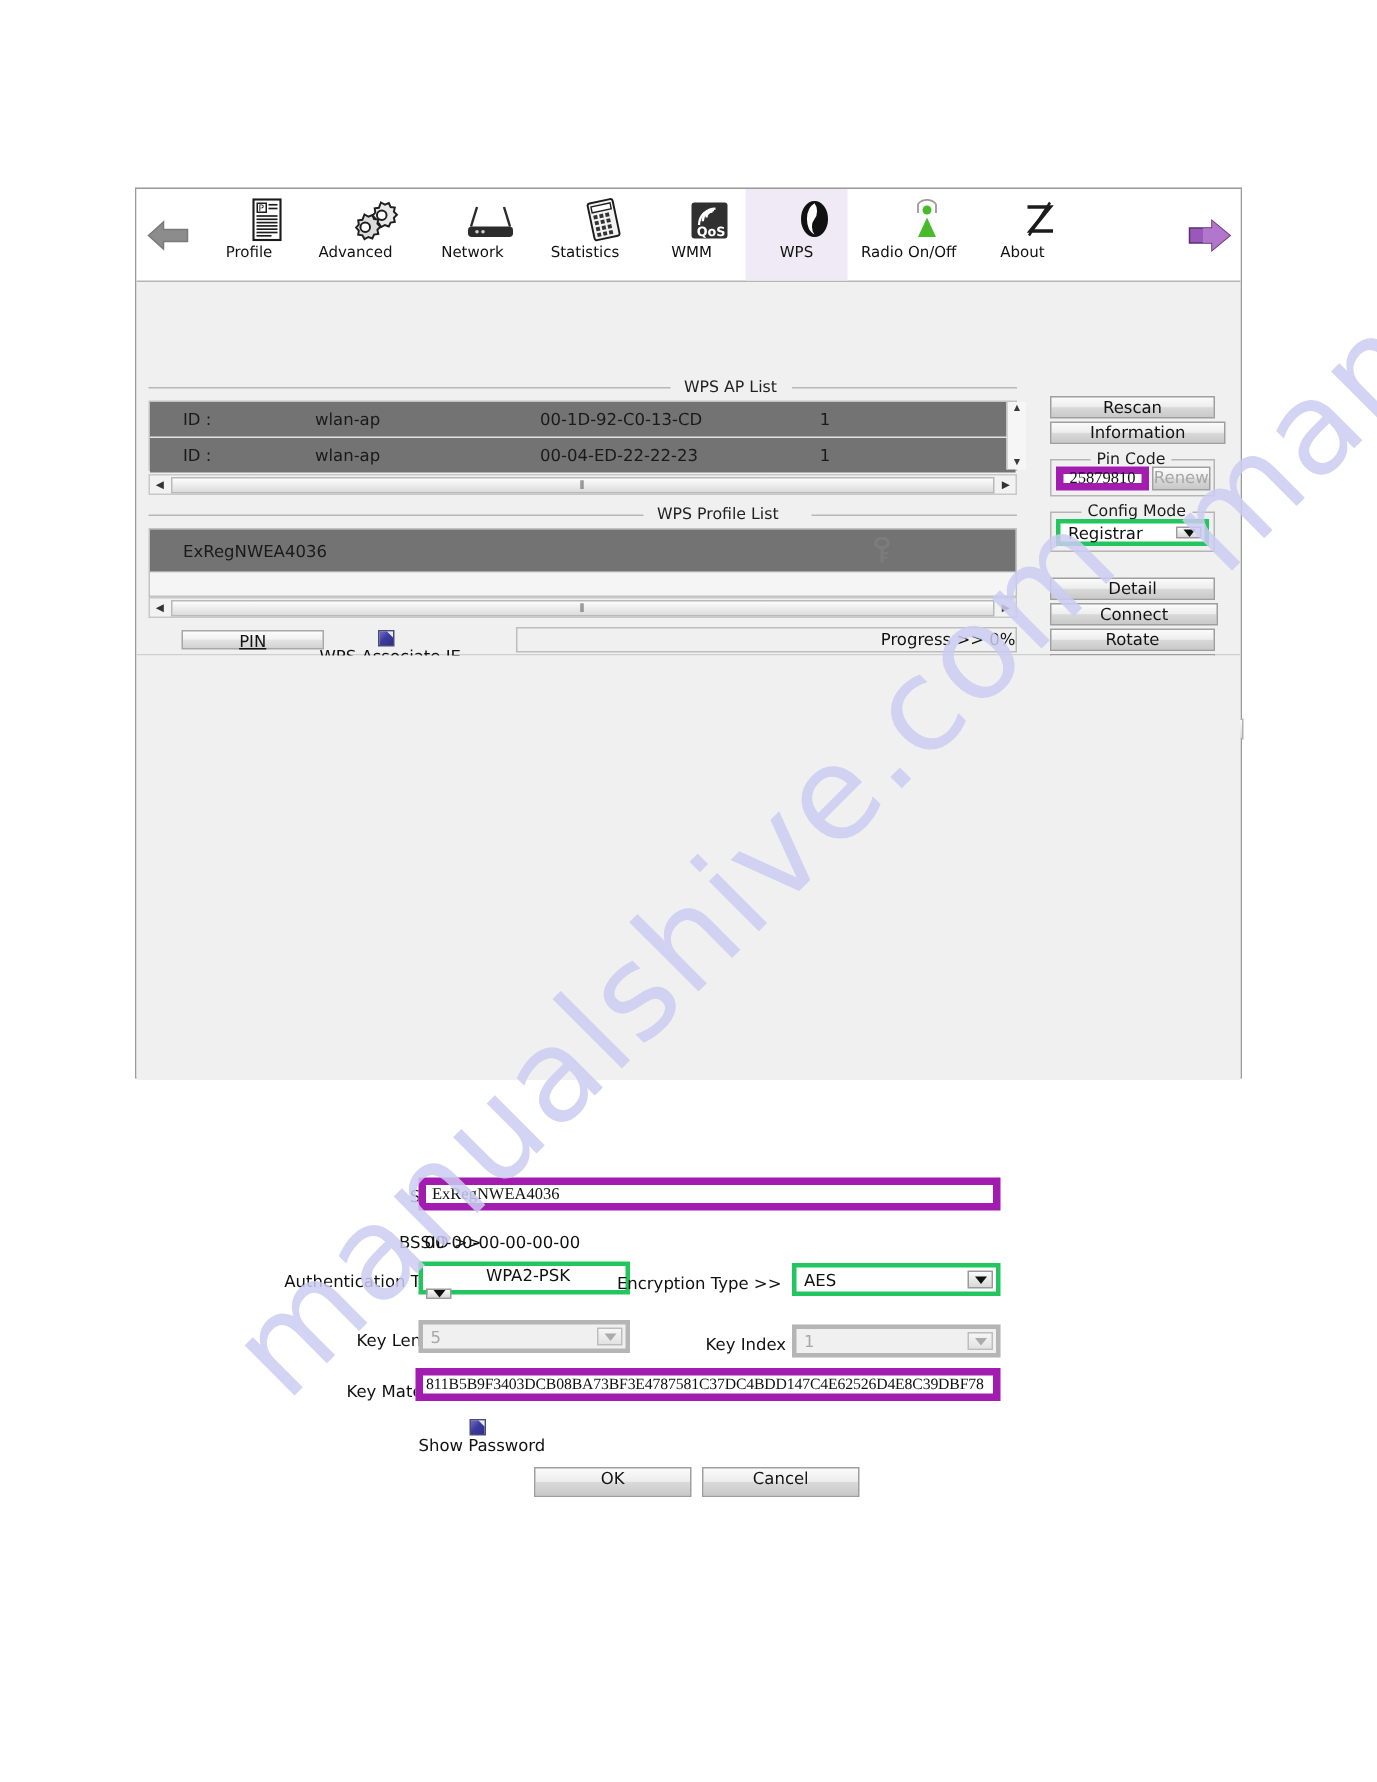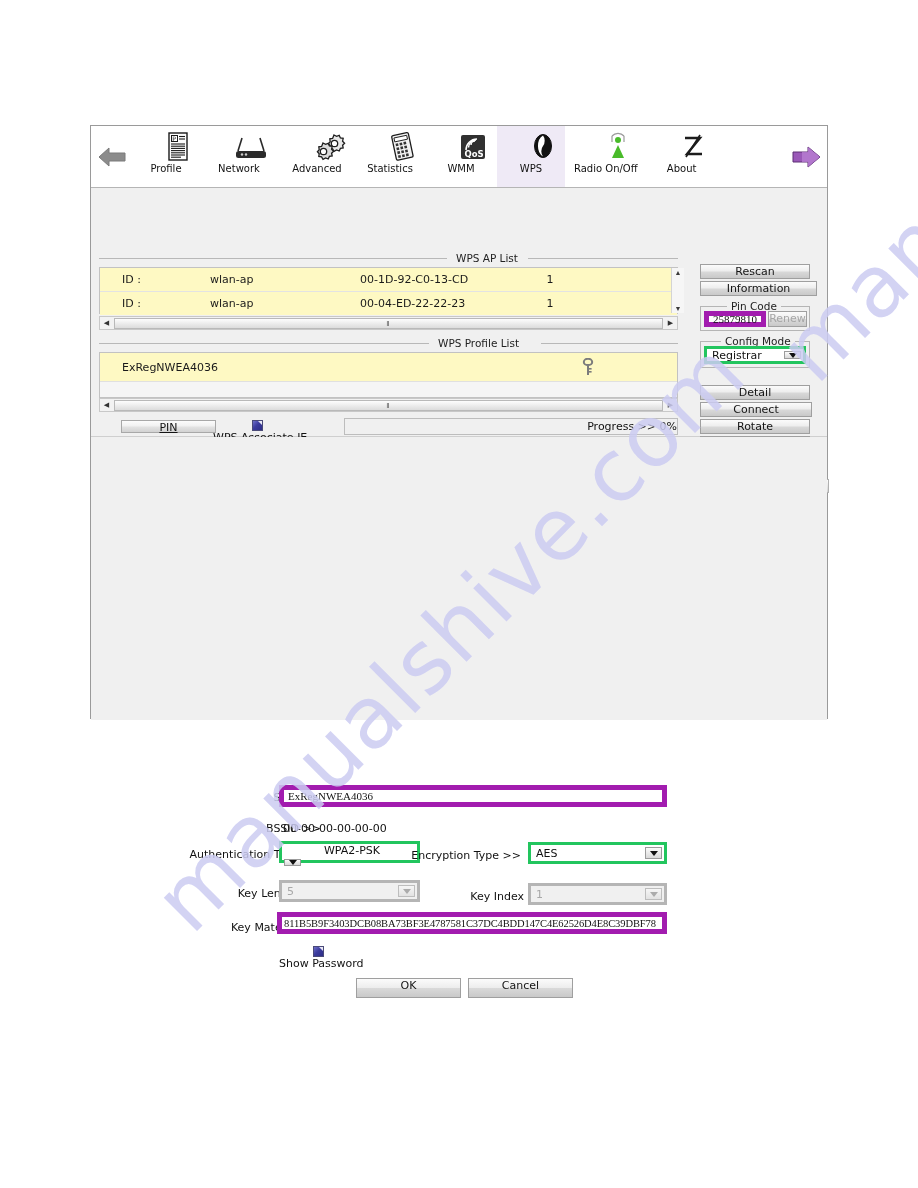--- a/index.html
+++ b/index.html
@@ -54,21 +54,21 @@
   }
   .hrule{position:absolute;border-top:1px solid #b8b8b8;}
 
   
   .listbox{
     position:absolute;background:#f5f5f5;border:1px solid #c2c2c2;box-sizing:border-box;
   }
   .lrow{
     display:flex;align-items:center;height:23px;font-size:11px;color:#1a1a1a;
     font-family:"DejaVu Sans", sans-serif;border-bottom:1px solid #e3e3e3;
-    background:#fef9c3;
+    background:#737373;
   }
   .lrow .c1{width:110px;padding-left:22px;box-sizing:border-box;}
   .lrow .c2{width:150px;}
   .lrow .c3{width:160px;}
   .lrow .c4{width:60px;text-align:center;}
 
   
   .vscroll{
     position:absolute;width:13px;background:#f6f6f6;border-left:1px solid #d4d4d4;
     box-sizing:border-box;display:flex;flex-direction:column;justify-content:space-between;
@@ -213,45 +213,45 @@
                 <line x1="5" y1="23" x2="19" y2="23"></line>
               <line x1="5" y1="25.2" x2="15" y2="25.2"></line>
             </g>
           </svg>
         </div>
         <div class="tlabel">Profile</div>
       </div>
 
       <div class="tab">
         <div class="ticon">
-          <svg width="38" height="30" viewBox="0 0 38 30">
-            <line x1="10" y1="6" x2="6" y2="19" stroke="#2a2a2a" stroke-width="1.6"></line>
-            <line x1="28" y1="6" x2="32" y2="19" stroke="#2a2a2a" stroke-width="1.6"></line>
-            <rect x="4" y="19" width="30" height="7" rx="2.5" fill="#2b2b2b"></rect>
-            <circle cx="10" cy="22.5" r="1.2" fill="#cfcfcf"></circle>
-            <circle cx="14" cy="22.5" r="1.2" fill="#cfcfcf"></circle>
-          </svg>
-        </div>
-        <div class="tlabel">Network</div>
-      </div>
-
-      <div class="tab">
-        <div class="ticon">
           <svg width="34" height="30" viewBox="0 0 34 30">
             <g fill="#e8e8e8" stroke="#1e1e1e" stroke-width="1.3">
               <path d="M22 3 l2.6 1.4 2.6-1 1.2 2.6 2.8 .4 -.6 2.8 2 2 -2 2 .6 2.8 -2.8 .4 -1.2 2.6 -2.6-1 -2.6 1.4 -1.4-2.5 -2.8-.4 .4-2.8 -1.8-2 1.8-2 -.4-2.8 2.8-.4 z"></path>
               <circle cx="22.5" cy="11.5" r="3.2" fill="#fff"></circle>
             </g>
             <g fill="#dcdcdc" stroke="#1e1e1e" stroke-width="1.3">
               <path d="M11 11 l2.6 1.4 2.6-1 1.2 2.6 2.8 .4 -.6 2.8 2 2 -2 2 .6 2.8 -2.8 .4 -1.2 2.6 -2.6-1 -2.6 1.4 -1.4-2.5 -2.8-.4 .4-2.8 -1.8-2 1.8-2 -.4-2.8 2.8-.4 z"></path>
               <circle cx="11.5" cy="19.5" r="3.2" fill="#fff"></circle>
             </g>
           </svg>
         </div>
         <div class="tlabel">Advanced</div>
+      </div>
+
+      <div class="tab">
+        <div class="ticon">
+          <svg width="38" height="30" viewBox="0 0 38 30">
+            <line x1="10" y1="6" x2="6" y2="19" stroke="#2a2a2a" stroke-width="1.6"></line>
+            <line x1="28" y1="6" x2="32" y2="19" stroke="#2a2a2a" stroke-width="1.6"></line>
+            <rect x="4" y="19" width="30" height="7" rx="2.5" fill="#2b2b2b"></rect>
+            <circle cx="10" cy="22.5" r="1.2" fill="#cfcfcf"></circle>
+            <circle cx="14" cy="22.5" r="1.2" fill="#cfcfcf"></circle>
+          </svg>
+        </div>
+        <div class="tlabel">Network</div>
       </div>
 
       <div class="tab">
         <div class="ticon">
           <svg width="28" height="30" viewBox="0 0 28 30">
             <g transform="rotate(-12 14 15)">
               <rect x="6" y="2" width="17" height="25" rx="1.5" fill="#f2f2f2" stroke="#1c1c1c" stroke-width="1.3"></rect>
               <rect x="8" y="4.5" width="13" height="4" fill="#fff" stroke="#1c1c1c" stroke-width="0.9"></rect>
               <g fill="#333">
                 <rect x="8.3" y="10.5" width="2.6" height="2.6"></rect>

